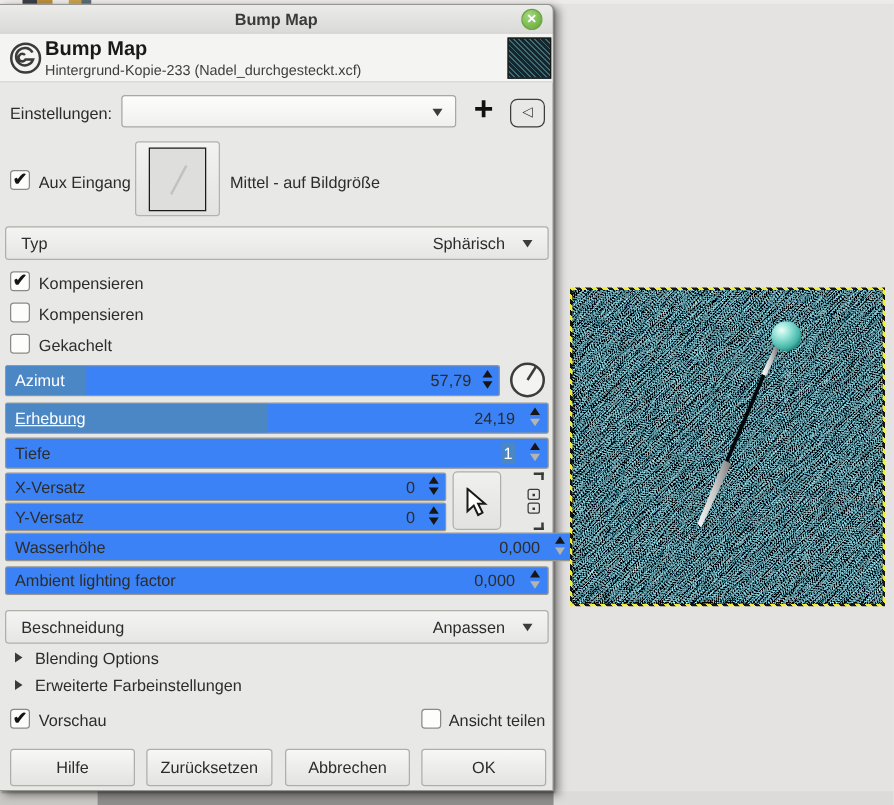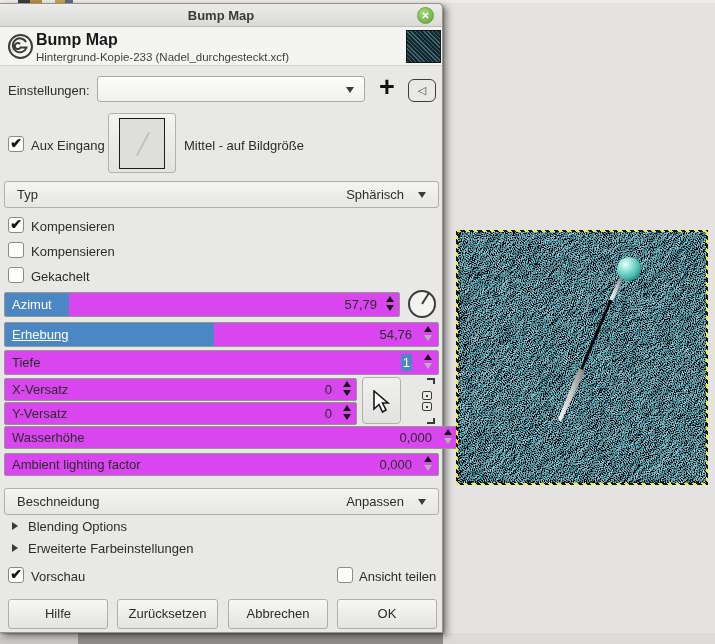--- a/index.html
+++ b/index.html
@@ -42,21 +42,21 @@
 .auxbtn { position:absolute; left:108px; top:109px; width:68px; height:60px;
   background:linear-gradient(#f3f3f1,#e3e3e1); border:1px solid #b2b2ae; border-radius:3px; }
 .auxbtn .inner { position:absolute; left:10px; top:4px; width:46px; height:51px;
   background:#dededc; border:1px solid #1c1c1c; overflow:hidden; }
 .auxbtn .inner::after { content:""; position:absolute; left:22px; top:12px; width:2px; height:26px;
   background:#c2c2c0; transform:rotate(28deg); }
 .gbtn { position:absolute; left:4px; width:435px; height:27px;
   background:linear-gradient(#f4f4f3,#e6e6e4); border:1px solid #b0b0ab; border-radius:3px; }
 .gbtn .gl { position:absolute; left:12px; font-size:13px; line-height:25px; color:#2c2c2c; }
 .gbtn .gv { position:absolute; right:34px; font-size:13px; line-height:25px; color:#2c2c2c; }
-.scale { position:absolute; left:4px; background:#d946ef; border:1px solid #96968f; border-radius:2px; }
+.scale { position:absolute; left:4px; background:#3b82f6; border:1px solid #96968f; border-radius:2px; }
 .scale .fill { position:absolute; left:0; top:0; bottom:0; background:#4b86c5; }
 .scale .slab { position:absolute; left:7px; font-size:13px; z-index:2; }
 .scale .sval { position:absolute; font-size:13px; z-index:2; }
 .scale .sel { background:#4b86c5; color:#fff; padding:0 2px; }
 .spin { position:absolute; z-index:3; }
 .spin b { display:block; width:0; height:0; border-left:4.5px solid transparent; border-right:4.5px solid transparent; }
 .spin .up { border-bottom:6px solid #161616; margin-bottom:3px; }
 .spin .dn { border-top:6px solid #161616; }
 .spin.dim .dn { border-top-color:#b4b4b0; }
 .curbtn { position:absolute; left:362px; top:373px; width:39px; height:47px;
@@ -142,21 +142,21 @@
       </span>
   </div>
   <svg style="position:absolute;left:406px;top:284px;" width="32" height="32" viewBox="0 0 32 32">
     <circle cx="16" cy="16" r="13" fill="#f3f3f1" stroke="#3c3c3c" stroke-width="2"></circle>
     <line x1="16" y1="16" x2="23" y2="5" stroke="#3c3c3c" stroke-width="2"></line>
   </svg>
 
   <div class="scale" style="top:318px;width:435px;height:25px;">
     <div class="fill" style="width: 209px;"></div>
     <span class="slab" style="color:#fff;line-height:23px;text-decoration:underline;">Erhebung</span>
-    <span class="sval" style="right:26px;line-height:23px;">54,76</span>
+    <span class="sval" style="right:26px;line-height:23px;">24,19</span>
     <span class="spin dim" style="right:6px;top:3px;">
         <b class="up"></b>
         <b class="dn"></b>
       </span>
   </div>
 
   <div class="scale" style="top:346px;width:435px;height:25px;">
     <span class="slab" style="line-height:23px;">Tiefe</span>
     <span class="sval sel" style="right:26px;top:3px;line-height:17px;">1</span>
     <span class="spin dim" style="right:6px;top:3px;">

